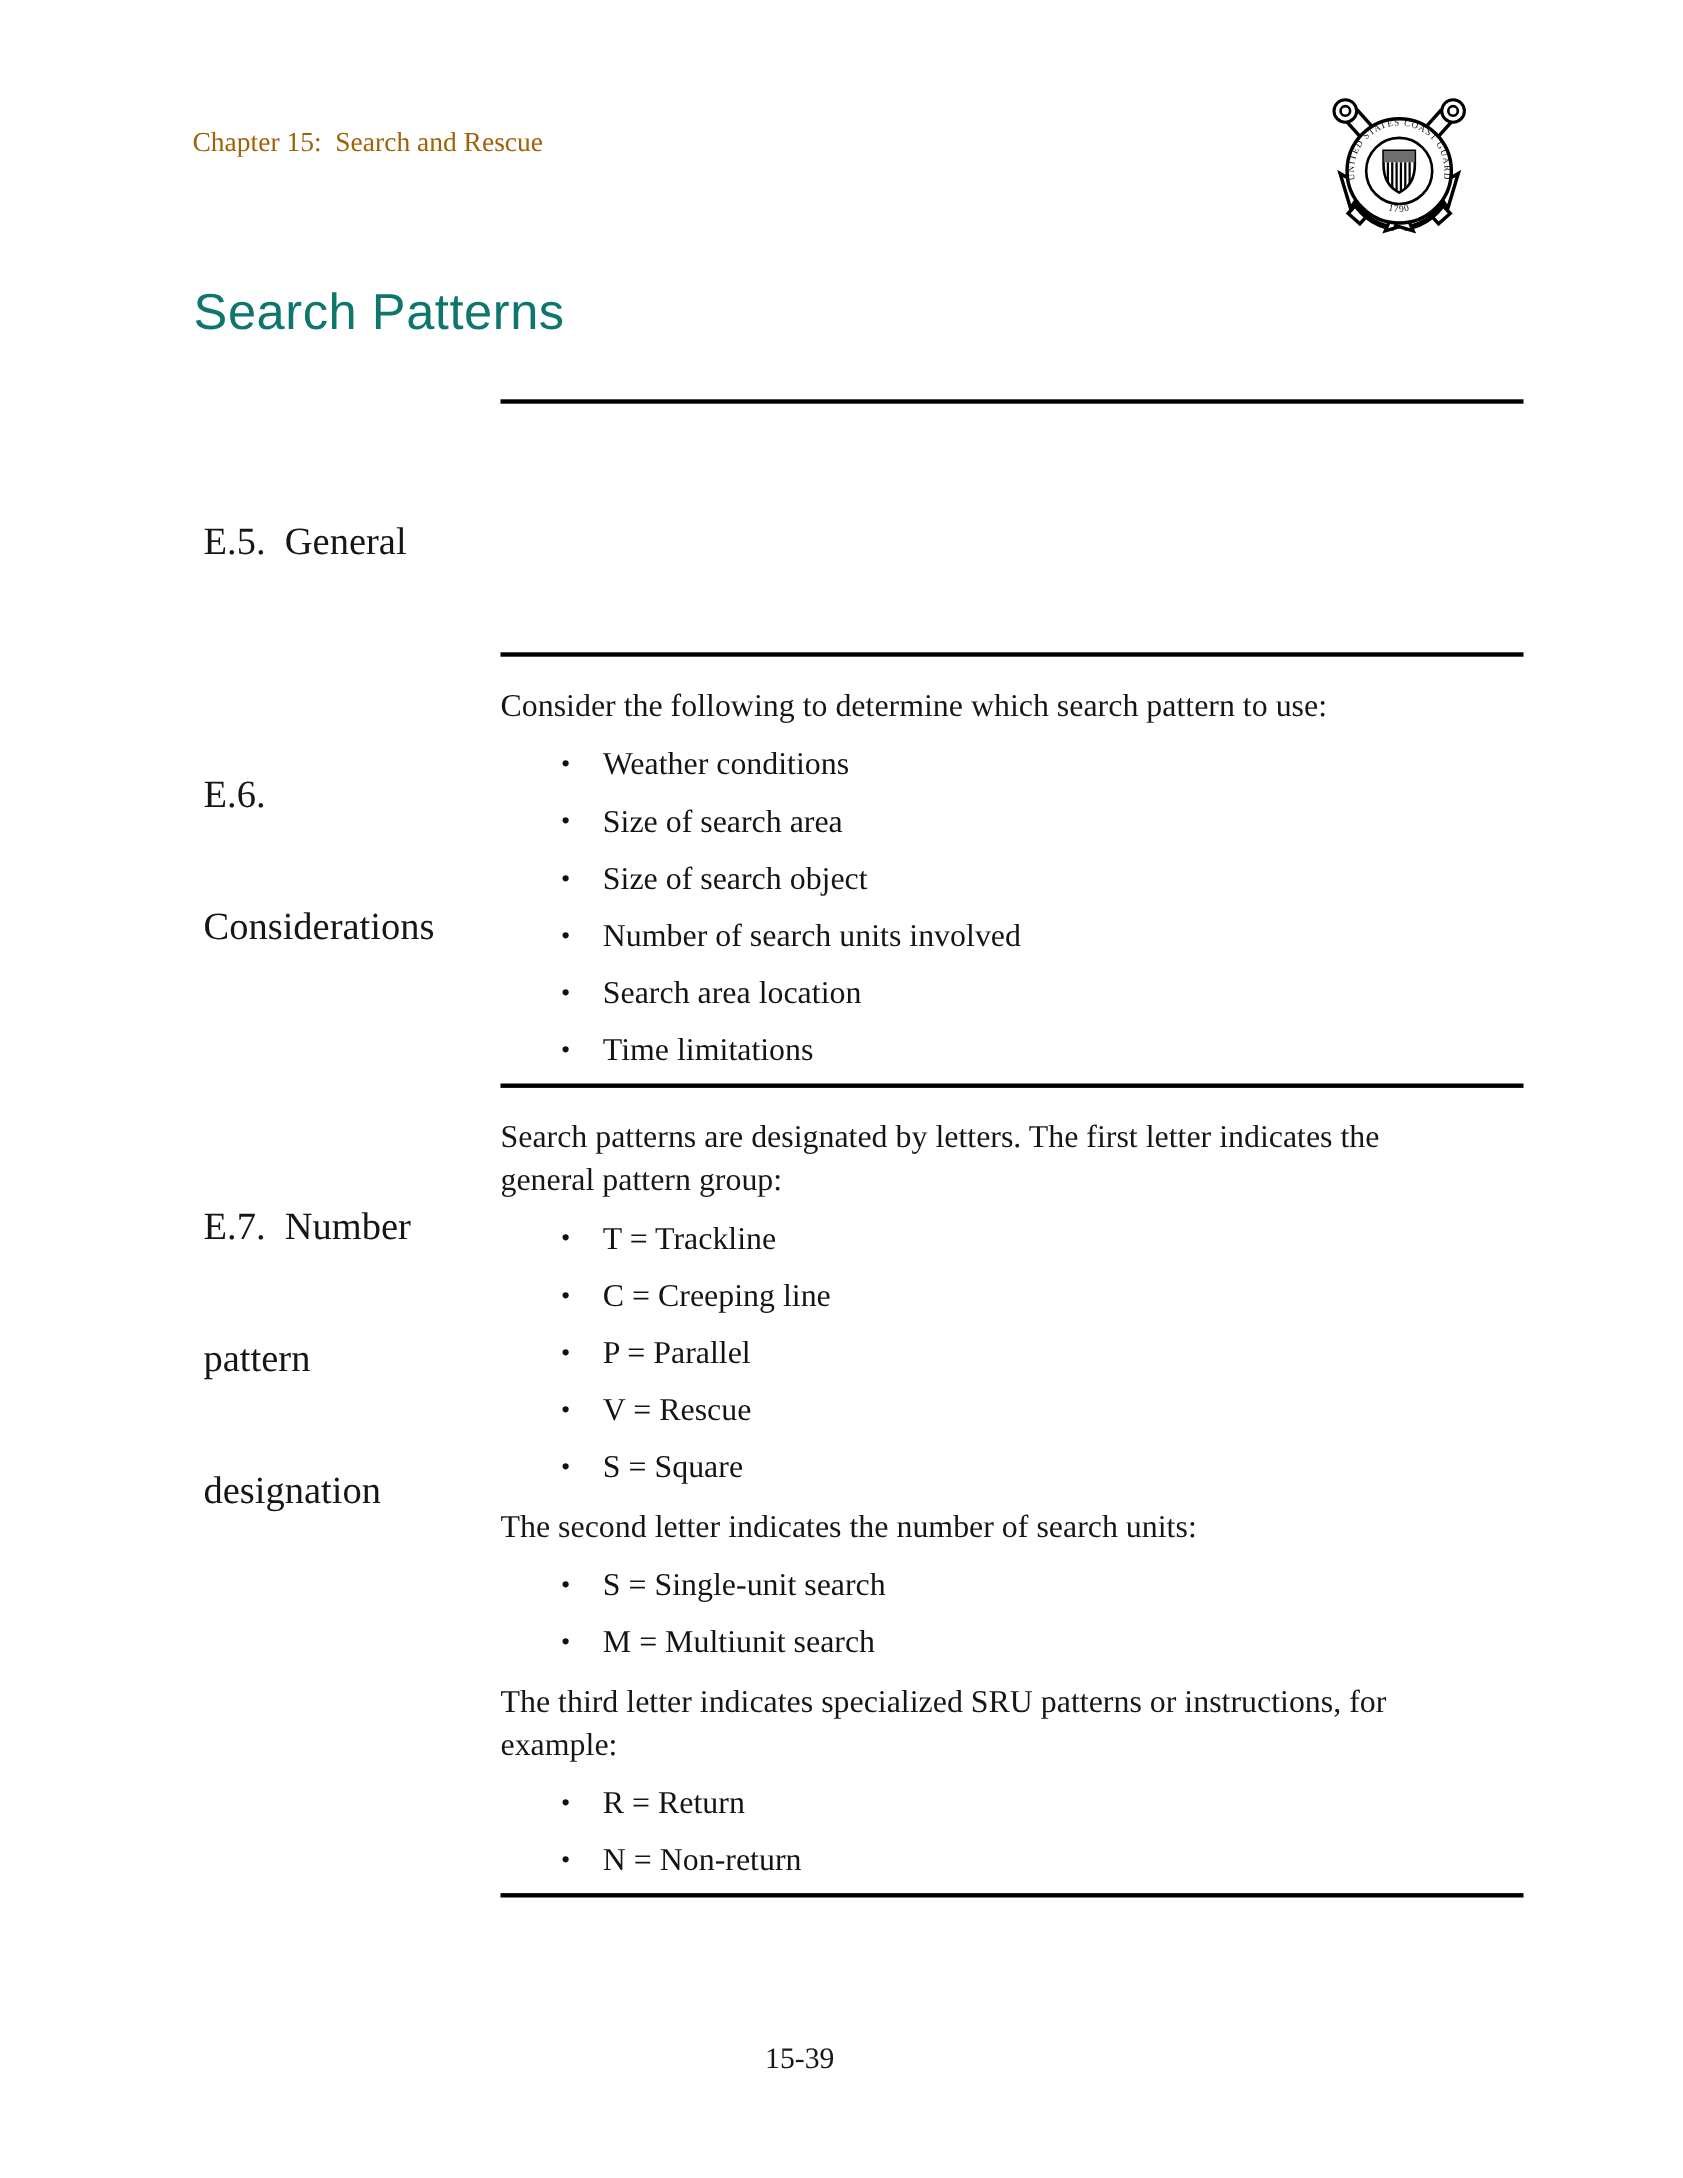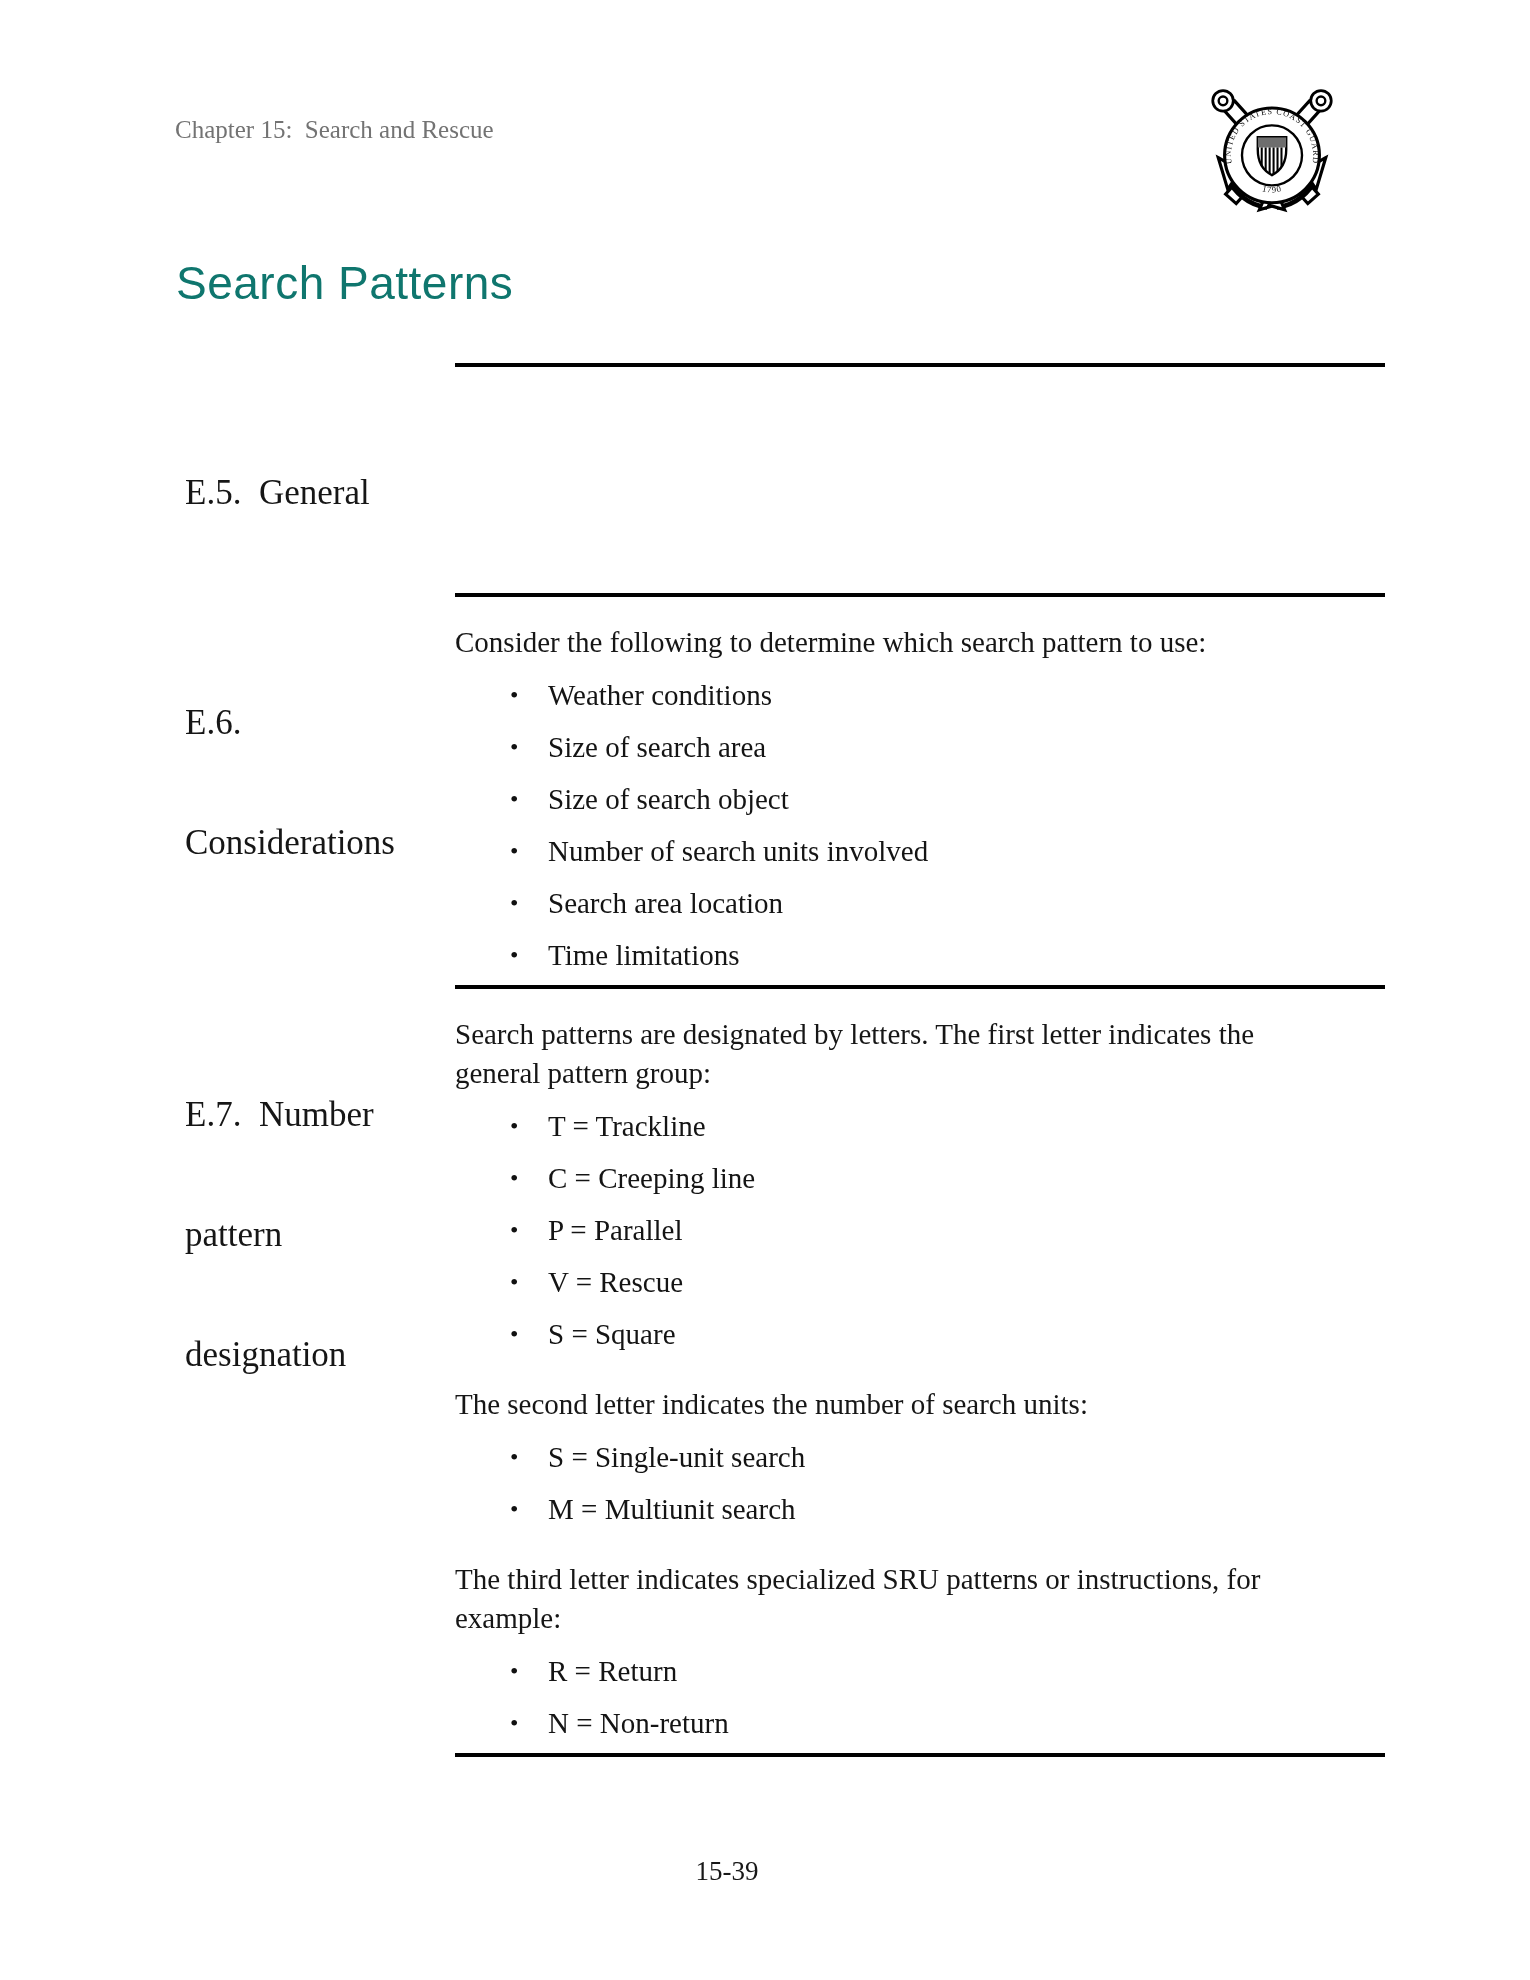--- a/index.html
+++ b/index.html
@@ -3,42 +3,42 @@
 <meta charset="utf-8">
 <style>
   html,body { margin:0; padding:0; background:#e8e8e8; }
   .page {
     position:relative; width:1530px; height:1980px; margin:0 auto;
     background:#ffffff; overflow:hidden; color:#141414;
     font-family:"Liberation Serif", serif;
   }
   .chapter {
     position:absolute; left:175px; top:116px;
-    font-size:25px; white-space:pre-wrap; color:#737373;
+    font-size:25px; white-space:pre-wrap; color:#a16207;
   }
   .seal-wrap { position:absolute; left:1193px; top:74px; width:158px; height:158px; }
   .seal-wrap svg { width:100%; height:100%; }
   .seal-wrap text { font-family:"Liberation Serif", serif; fill:#101010; }
   .page-title {
     position:absolute; left:176px; top:256px;
     font-family:"Liberation Sans", sans-serif;
     font-size:46px; color:#0f766e; letter-spacing:0.5px;
   }
   .content { position:absolute; left:185px; top:363px; width:1200px; }
   .row { display:grid; grid-template-columns:270px 930px; }
   .label {
     padding-top:30px; font-size:35px; line-height:40px;
     white-space:pre-wrap; color:#161616;
   }
   .body { position:relative; padding:30px 0 10px 0; font-size:29px; line-height:39px; }
   .hrule { position:absolute; top:0; left:0; width:100%; height:4px; background:#000; }
   .hrule-end { position:relative; height:4px; }
   .hrule-end .hrule { height:4px; }
   .body p { margin:0; max-width:860px; color:#161616; }
-  .body p + p, .body ul + p { margin-top:31px; }
+  .body p + p, .body ul + p { margin-top:15px; }
   .body ul { list-style:none; margin:14px 0 0 0; padding:0 0 0 55px; }
   .body li { display:flex; margin-top:13px; line-height:39px; }
   .body li .bullet {
     width:38px; flex:0 0 38px; font-size:24px; line-height:39px; color:#111;
   }
   .footer {
     position:absolute; left:0; top:1856px; width:100%;
     text-align:center; font-size:27px; color:#181818;
     margin-left:-38px;
   }

